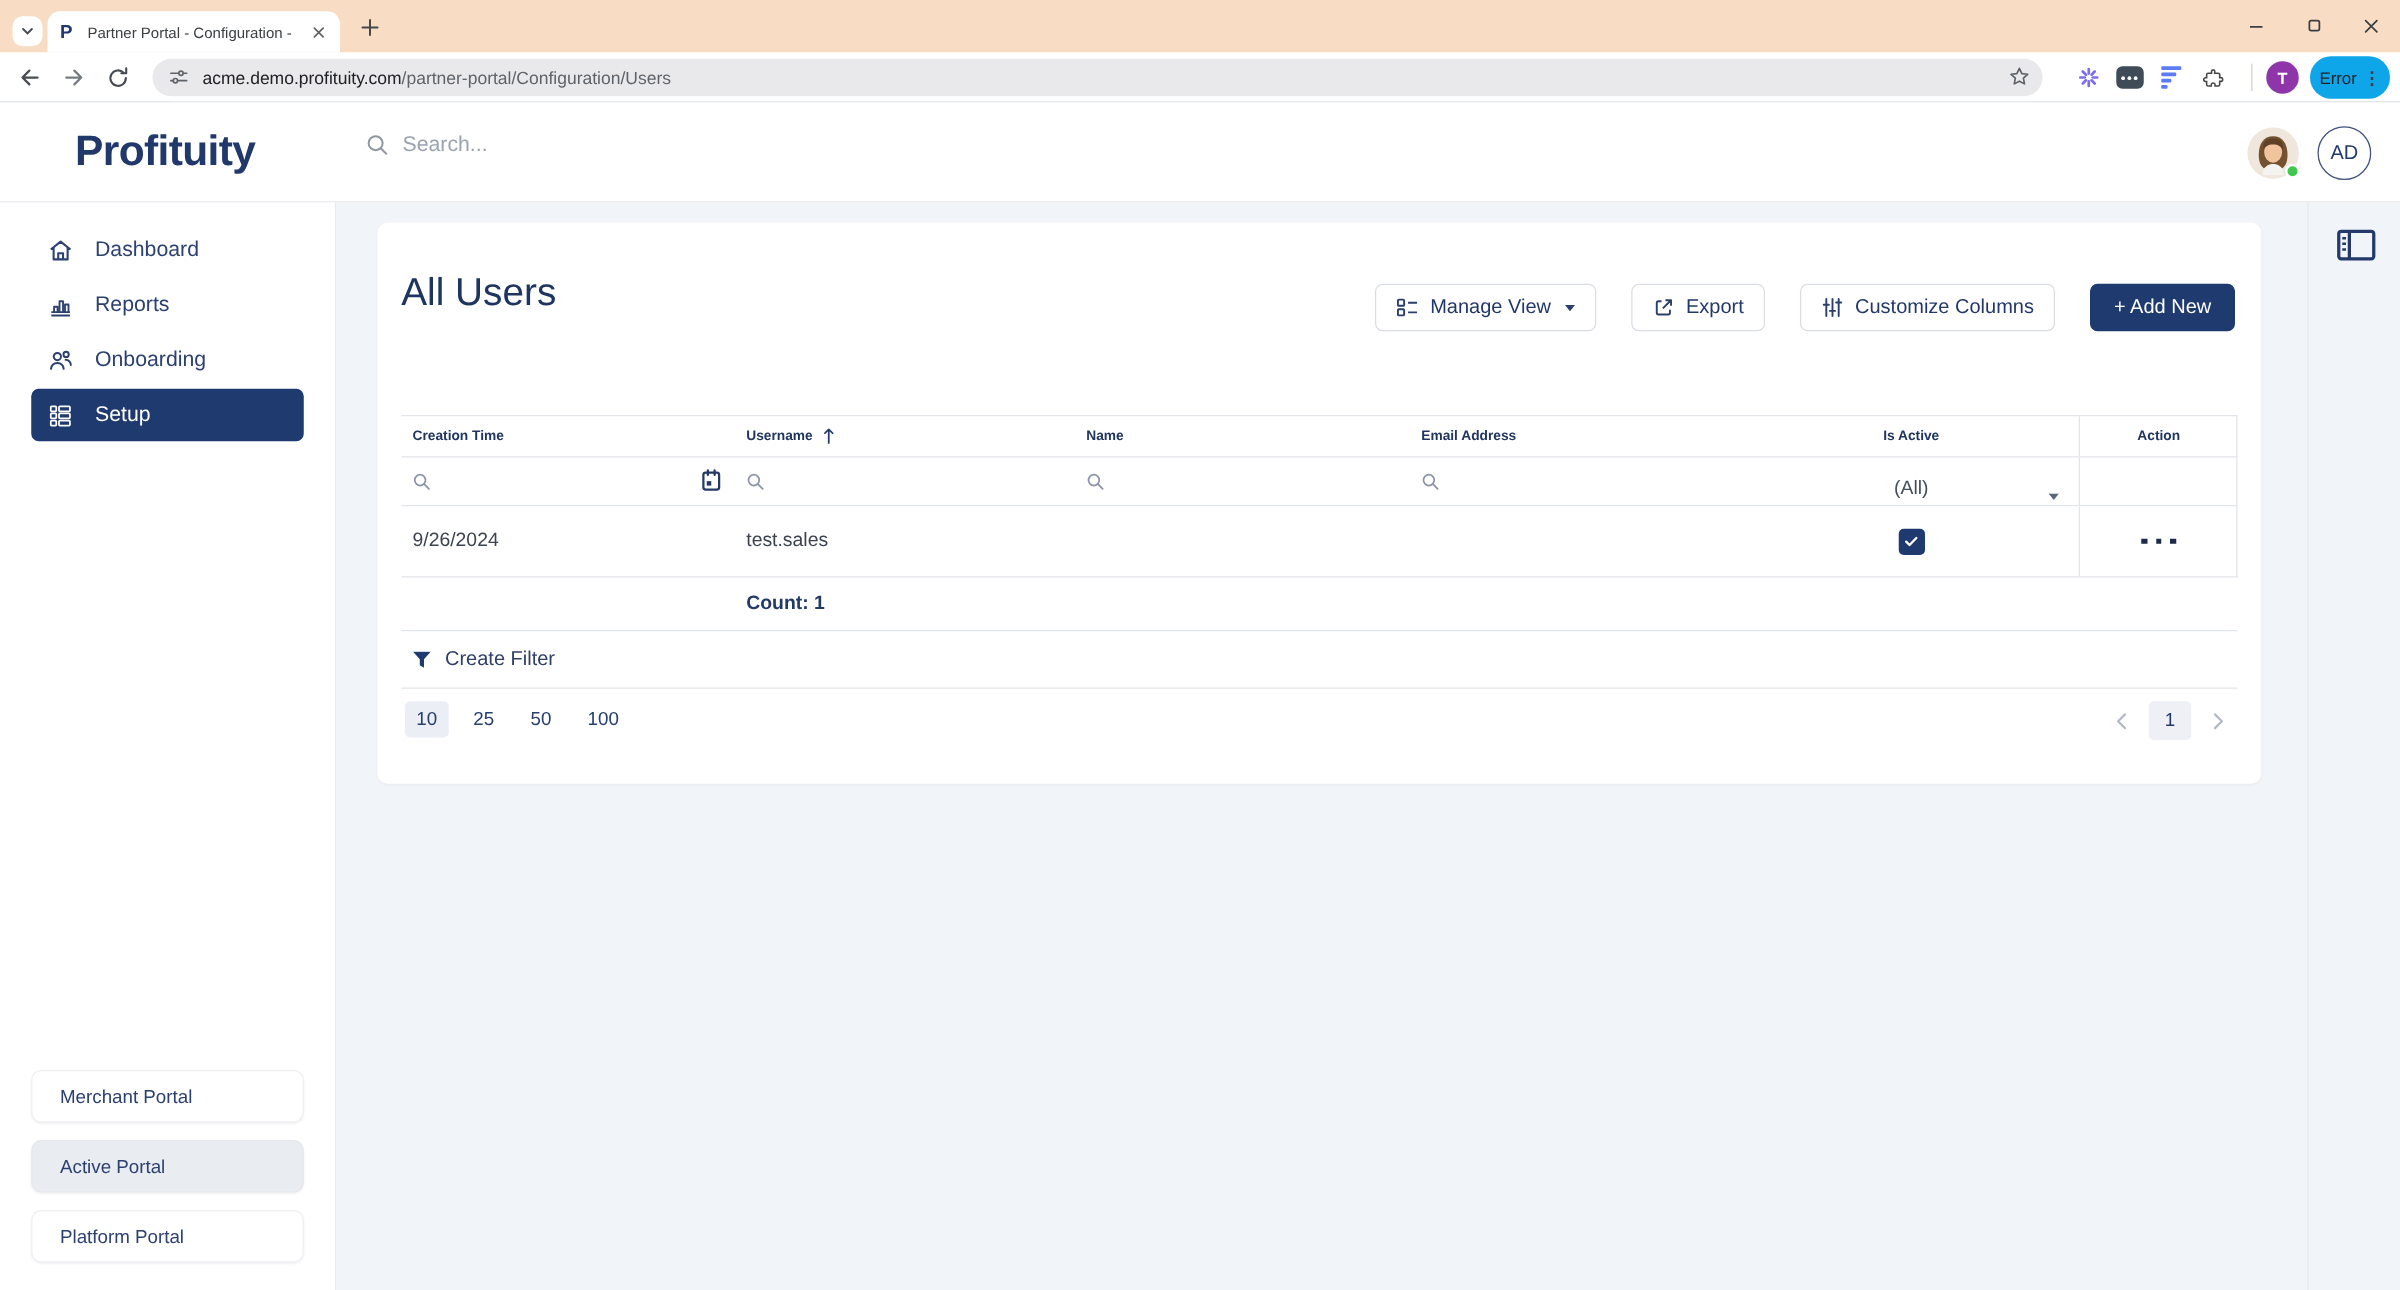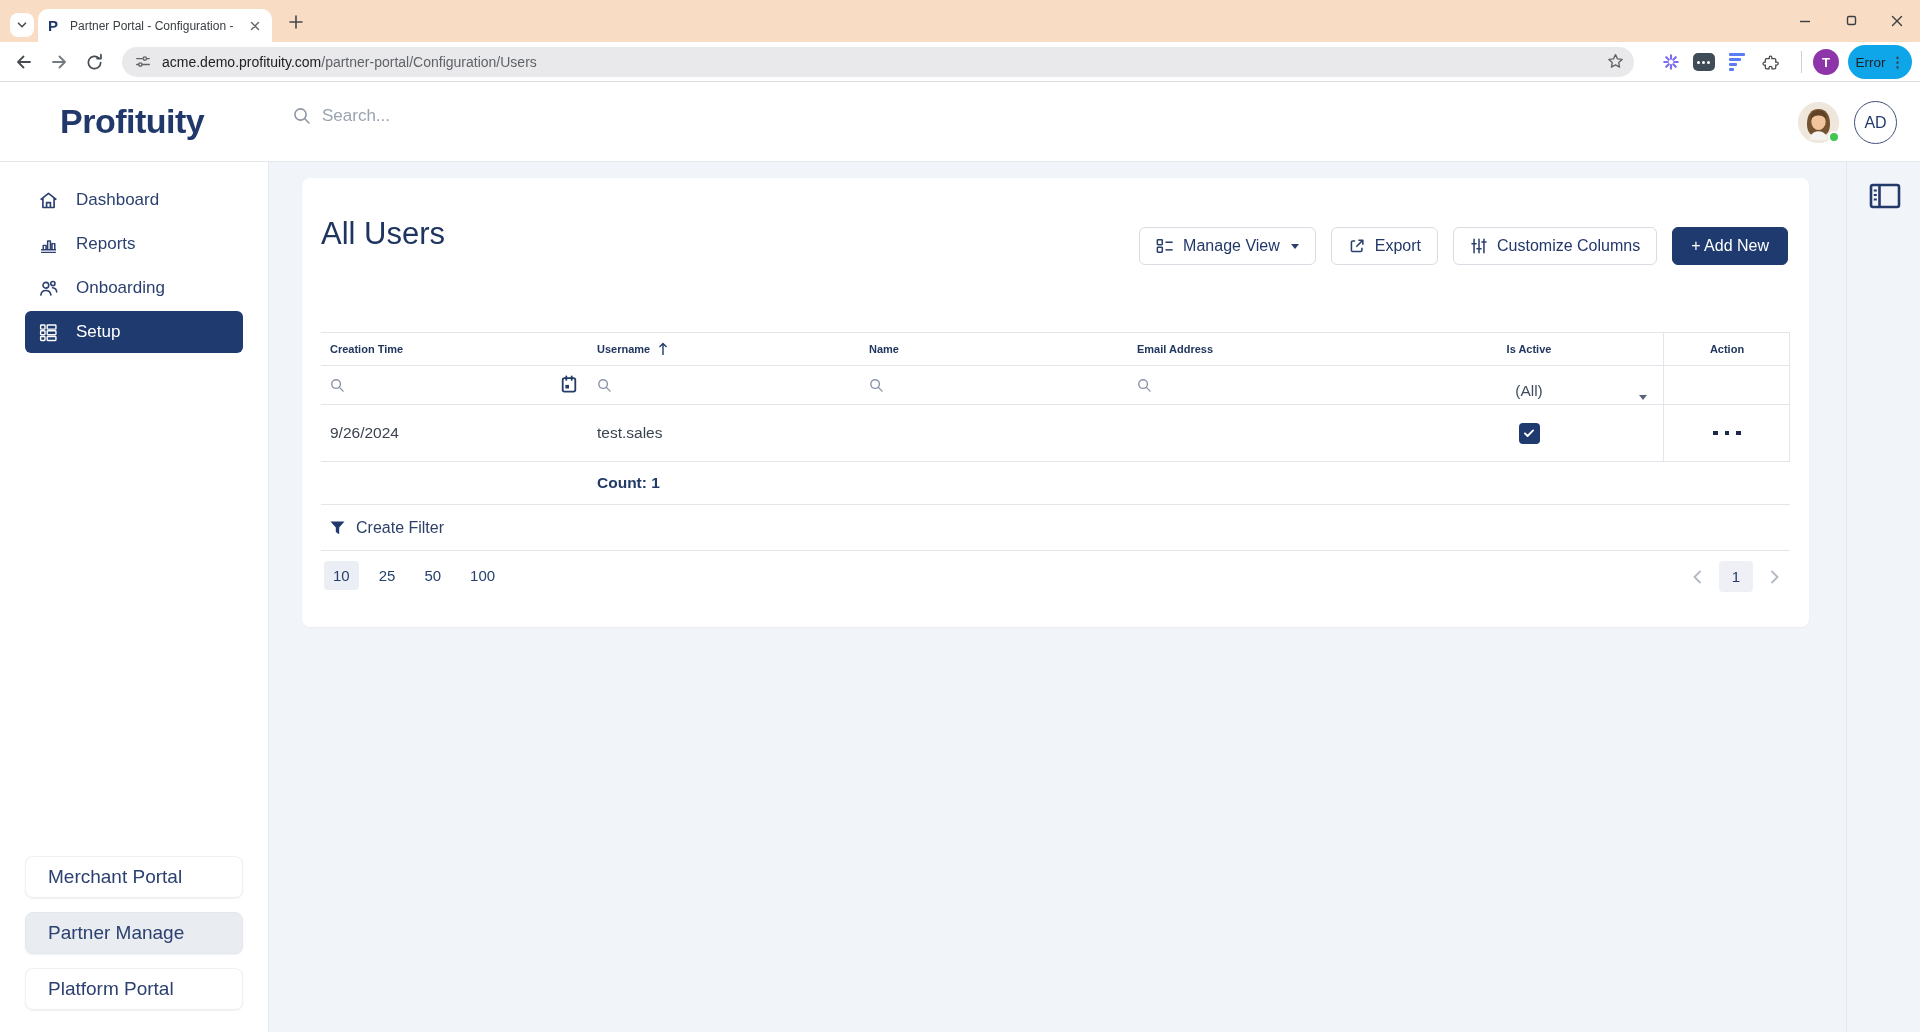--- a/index.html
+++ b/index.html
@@ -48,32 +48,32 @@
 
   
   .app-body { position:absolute; left:0; top:162px; width:1920px; height:870px; background:#f1f4f8; }
   .sidebar { position:absolute; left:0; top:0; width:269px; height:870px; background:#fff; border-right:1px solid #e6e8ec; }
   .nav-list { position:absolute; left:25px; top:17px; width:218px; }
   .nav-item { height:42px; margin-bottom:2px; border-radius:6px; display:flex; align-items:center; padding-left:12px; color:#2c4170; cursor:pointer; }
   .nav-item .nav-ico { width:22px; height:22px; display:flex; align-items:center; justify-content:center; }
   .nav-item span.lbl { margin-left:17px; font-size:17px; }
   .nav-item.active { background:#1e3a6e; color:#fff; }
   .portal-list { position:absolute; left:25px; bottom:22px; width:218px; display:flex; flex-direction:column; gap:14px; }
-  .portal-btn { height:42px; background:#fff; border:1px solid #eef0f4; box-shadow:0 1px 2px rgba(16,24,40,.06); border-radius:8px; display:flex; align-items:center; padding-left:22px; font-size:19px; color:#2c4170; cursor:pointer; }
+  .portal-btn { height:42px; background:#fff; border:1px solid #eef0f4; box-shadow:0 1px 2px rgba(16,24,40,.06); border-radius:8px; display:flex; align-items:center; padding-left:22px; font-size:15px; color:#2c4170; cursor:pointer; }
   .portal-btn.active { background:#e9ecf1; border-color:#e4e7ec; }
 
   .right-strip { position:absolute; right:0; top:0; width:74px; height:870px; border-left:1px solid #e4e7ec; }
   .panel-toggle { position:absolute; left:20px; top:18px; width:36px; height:32px; color:#24396b; cursor:pointer; }
 
   
   .main-area { position:absolute; left:269px; top:0; right:64px; height:870px; }
   .card { position:absolute; left:33px; top:16px; width:1507px; height:449px; background:#fff; border-radius:8px; box-shadow:0 1px 2px rgba(16,24,40,.04); }
   .card-top { position:relative; height:154px; }
   .page-title { position:absolute; left:19px; top:38px; font-size:31px; color:#1e3560; font-weight:500; }
-  .actions { position:absolute; right:21px; top:49px; display:flex; gap:15px; }
+  .actions { position:absolute; right:21px; top:49px; display:flex; gap:28px; }
   .btn { height:38px; display:flex; align-items:center; justify-content:center; gap:9px; border:1px solid #d9dde3; border-radius:6px; background:#fff; color:#22386a; font-size:16px; padding:0 16px; cursor:pointer; white-space:nowrap; }
   .btn .bic { display:flex; color:#2b3f6d; }
   .caret-down { width:0; height:0; border-left:4.5px solid transparent; border-right:4.5px solid transparent; border-top:5.5px solid #2b3f6d; margin-left:2px; }
   .btn.primary { background:#1e3a6e; border-color:#1e3a6e; color:#fff; font-weight:500; padding:0 18px; }
 
   
   :root { --gb:#e2e5ea; }
   .grid { margin:0 19px; width:1469px; }
   .grow { display:grid; grid-template-columns:267px 272px 268px 267px 268px 127px; align-items:center; border-right:1px solid var(--gb); }
   .grow > div { height:100%; display:flex; align-items:center; padding-left:9px; }
@@ -289,21 +289,21 @@
           </span>
           <span class="lbl">Setup</span>
         </div>
       </div>
 
       <div class="portal-list">
         <div class="portal-btn">
             <span>Merchant Portal</span>
           </div>
         <div class="portal-btn active">
-            <span>Partner Manage</span>
+            <span>Active Portal</span>
           </div>
         <div class="portal-btn">
             <span>Platform Portal</span>
           </div>
       </div>
     </aside>
 
     <div class="main-area">
       <div class="card">
         <div class="card-top">

